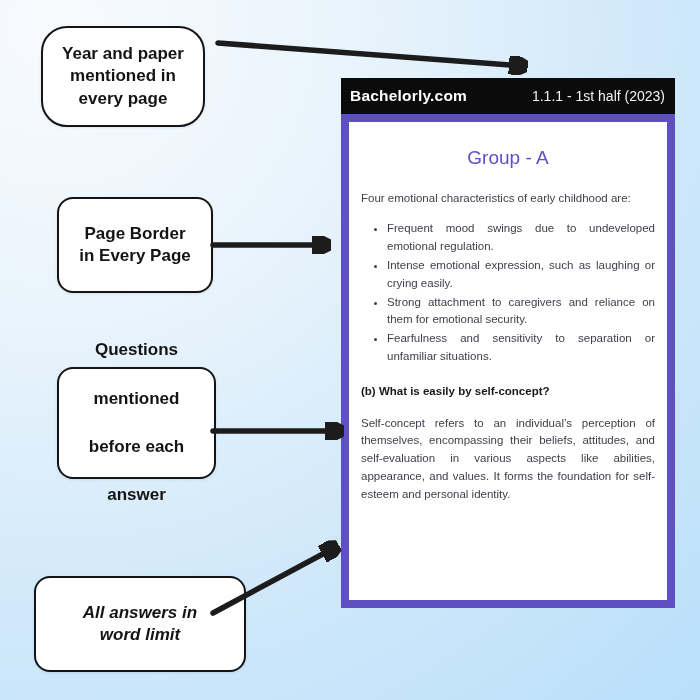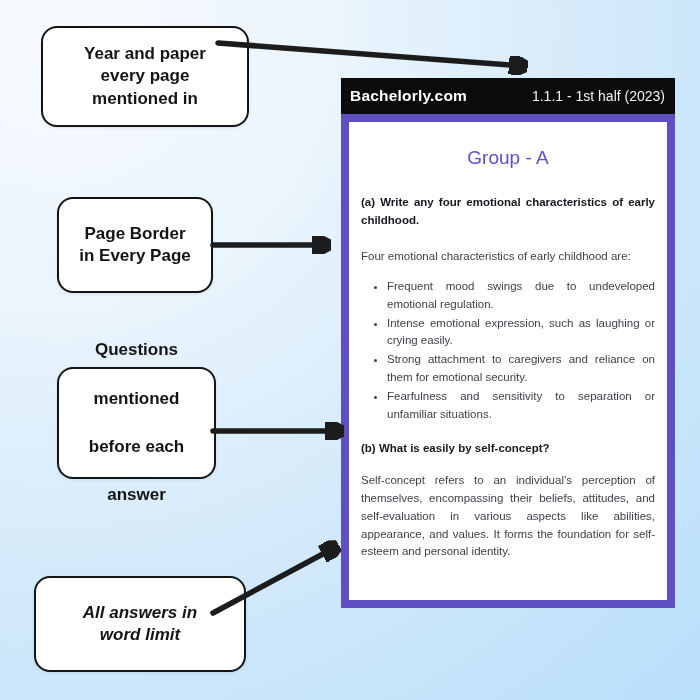--- a/index.html
+++ b/index.html
@@ -28,21 +28,21 @@
     align-items: center;
     justify-content: center;
     text-align: center;
     font-weight: bold;
     font-size: 17px;
     line-height: 1.32;
     color: #141414;
     box-shadow: 0 1px 3px rgba(30,60,90,0.10);
   }
   .callout span { display: block; }
-  .callout-1 { left: 41px;  top: 26px;  width: 208px; height: 101px; }
+  .callout-1 { left: 41px;  top: 26px;  width: 164px; height: 101px; border-radius: 26px; }
   .callout-2 { left: 57px;  top: 197px; width: 156px; height: 96px;  }
   .callout-3 { left: 57px;  top: 367px; width: 159px; height: 112px; gap: 26px; }
   .callout-4 { left: 34px;  top: 576px; width: 212px; height: 96px; font-style: italic;  }
 
   
   .sheet {
     position: absolute;
     left: 341px;
     top: 78px;
     width: 334px;
@@ -107,22 +107,22 @@
   }
   .arrows path { stroke: #1c1c1c; stroke-width: 5.5; fill: none; stroke-linecap: round; }
 </style>
 </head>
 <body>
 
 <div class="canvas">
 
   <div class="callout callout-1">
     <span>Year and paper</span>
+    <span>mentioned in</span>
     <span>every page</span>
-    <span>mentioned in</span>
   </div>
 
   <div class="callout callout-2">
     <span>Page Border</span>
     <span>in Every Page</span>
   </div>
 
   <div class="callout callout-3">
     <span>Questions</span>
     <span>mentioned</span>
@@ -135,21 +135,20 @@
     <span>word limit</span>
   </div>
 
   <div class="sheet">
     <div class="sheet-header">
       <span class="brand">Bachelorly.com</span>
       <span class="paper-ref">1.1.1 - 1st half (2023)</span>
     </div>
     <div class="sheet-body">
       <div class="group-title">Group - A</div>
-      <div class="question">(a) Write any four emotional characteristics of early childhood.</div>
       <div class="intro">Four emotional characteristics of early childhood are:</div>
       <ul class="answer-list">
         <li>Frequent mood swings due to undeveloped emotional regulation.</li>
         <li>Intense emotional expression, such as laughing or crying easily.</li>
         <li>Strong attachment to caregivers and reliance on them for emotional security.</li>
         <li>Fearfulness and sensitivity to separation or unfamiliar situations.</li>
       </ul>
       <div class="question question-b">(b) What is easily by self-concept?</div>
       <div class="answer-para">Self-concept refers to an individual’s perception of themselves, encompassing their beliefs, attitudes, and self-evaluation in various aspects like abilities, appearance, and values. It forms the foundation for self-esteem and personal identity.</div>
     </div>

